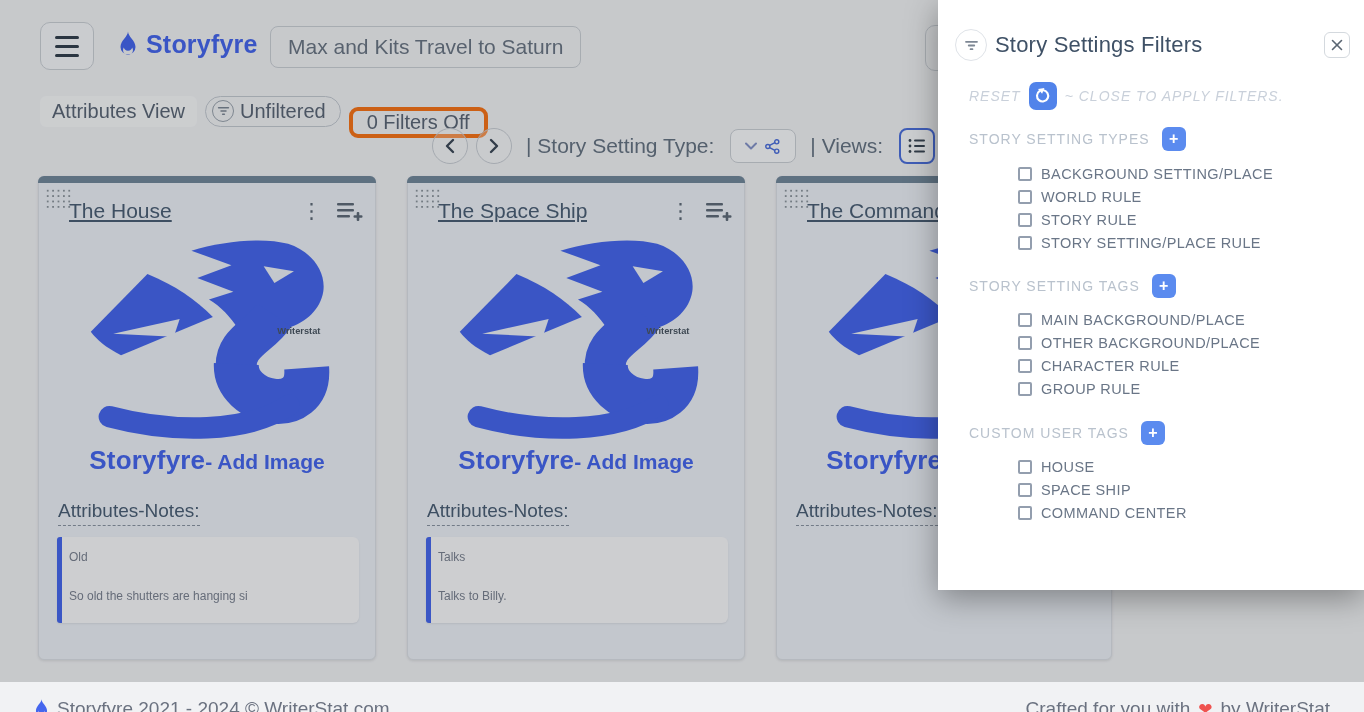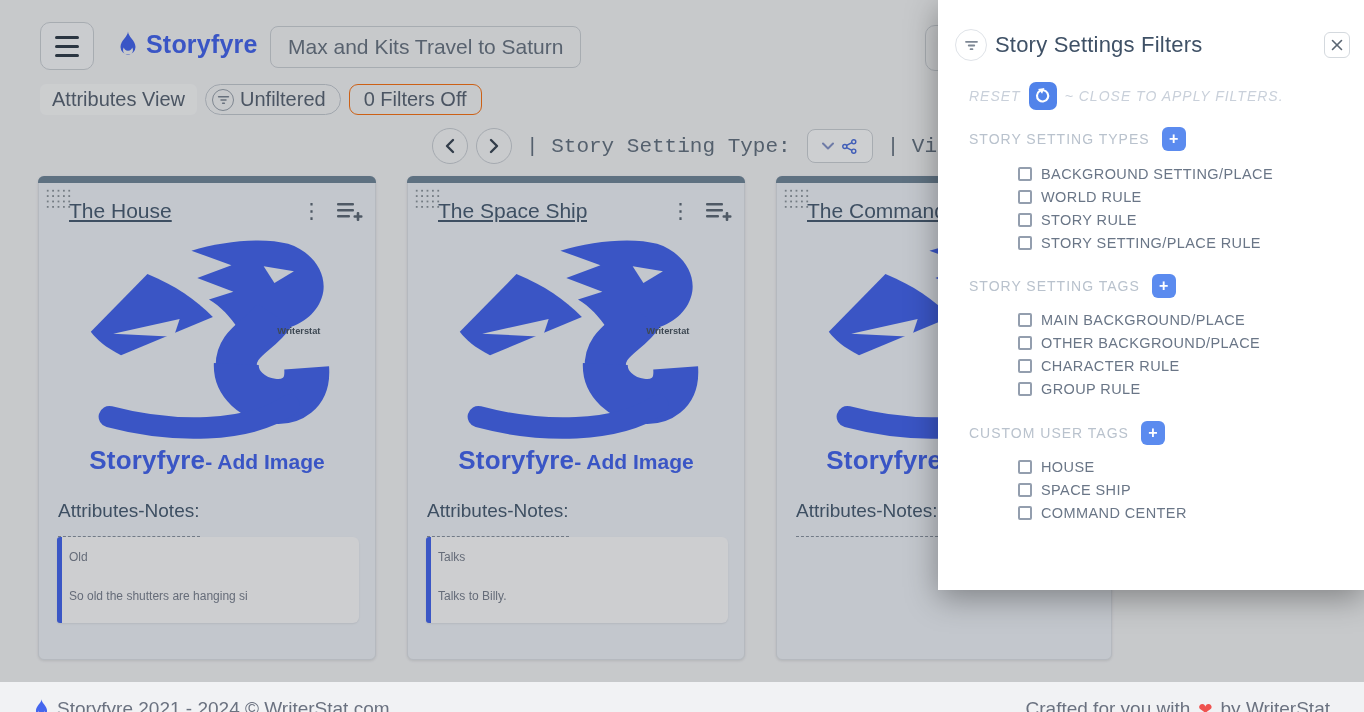--- a/index.html
+++ b/index.html
@@ -24,26 +24,26 @@
     padding:0 17px; font-size:21px; color:#6b7684; background:transparent; }
 
   .search-partial { position:absolute; left:925px; top:25px; width:70px; height:46px;
     border:1px solid #ccd1d6; border-radius:10px; }
 
   
   .chips { position:absolute; left:40px; top:84px; display:flex; gap:8px; align-items:center; }
   .chip { height:31px; display:flex; align-items:center; font-size:20px; color:#5b6675; }
   .chip-view { background:#f9fafb; border-radius:6px; padding:0 12px; }
   .chip-unfiltered { border:1px solid #c4cad1; border-radius:16px; padding:0 14px 0 6px; gap:6px; }
-  .chip-count { border:1px solid #f97316; border-radius:9px; padding:0 14px; }
+  .chip-count { border:4px solid #f97316; border-radius:9px; padding:0 14px;margin-top:23px; }
   .funnel-circle { width:22px; height:22px; border-radius:50%; border:1px solid #9aa3ad;
     display:flex; align-items:center; justify-content:center; }
 
   
-  .toolbar { position:absolute; left:432px; top:128px; height:36px; display:flex; align-items:center; gap:8px;font-family:Liberation Mono, monospace; }
+  .toolbar { position:absolute; left:432px; top:128px; height:36px; display:flex; align-items:center; gap:8px; }
   .nav-circle { width:36px; height:36px; border-radius:50%; border:1px solid #c9ced4;
     display:flex; align-items:center; justify-content:center; cursor:pointer; background:rgba(255,255,255,.25); }
   .tb-label { font-size:21px; color:#667382; white-space:nowrap; margin-left:6px; }
   .type-dropdown { margin-left:8px; width:66px; height:34px; background:#fbfcfd; border:1px solid #ccd1d6;
     border-radius:8px; display:flex; align-items:center; justify-content:center; gap:7px; cursor:pointer; }
   .views-btn { margin-left:8px; width:36px; height:36px; background:#fbfcfd; border:2px solid #4c6fdd;
     border-radius:8px; display:flex; align-items:center; justify-content:center; cursor:pointer; }
 
   
   .cards { position:absolute; left:38px; top:176px; display:flex; gap:31px; }
@@ -57,21 +57,21 @@
   .card-title { position:absolute; left:30px; top:22px; font-size:21px; color:#4a5e74;
     white-space:nowrap; overflow:hidden; max-width:250px;text-decoration:underline; }
   .card-actions { position:absolute; right:12px; top:24px; display:flex; align-items:center; gap:12px; }
   .kebab { font-size:21px; color:#5f6b78; line-height:20px; cursor:pointer; padding:0 3px; }
   .dragon-wrap { position:absolute; left:46px; top:60px; width:246px; height:210px; }
   .card-caption { position:absolute; left:0; right:0; top:268px; text-align:center;
     color:#4566ee; white-space:nowrap; }
   .card-caption .cap-brand { font-size:26px; font-weight:bold; letter-spacing:.2px; }
   .card-caption .cap-suffix { font-size:21px; font-weight:bold; }
   .notes-label { position:absolute; left:19px; top:323px; font-size:19px; color:#4a5e74;
-    border-bottom:1.5px dashed #8a94a2; padding-bottom:14px; }
+    border-bottom:1.5px dashed #8a94a2; padding-bottom:3px; }
   .notebox { position:absolute; left:18px; top:360px; width:302px; height:86px;
     background:#fafafc; border-left:5px solid #4567ee; border-radius:3px 6px 6px 3px;
     overflow:hidden; box-shadow:0 1px 2px rgba(0,0,0,.08); }
   .note-line { position:absolute; left:7px; font-size:12px; color:#7b8290; white-space:nowrap; }
   .note-line.l0 { top:13px; } .note-line.l1 { top:52px; }
 
   
   .overlay { position:absolute; left:0; top:0; width:1364px; height:682px;
     background:rgba(10,14,20,0.19); z-index:50; }
 

